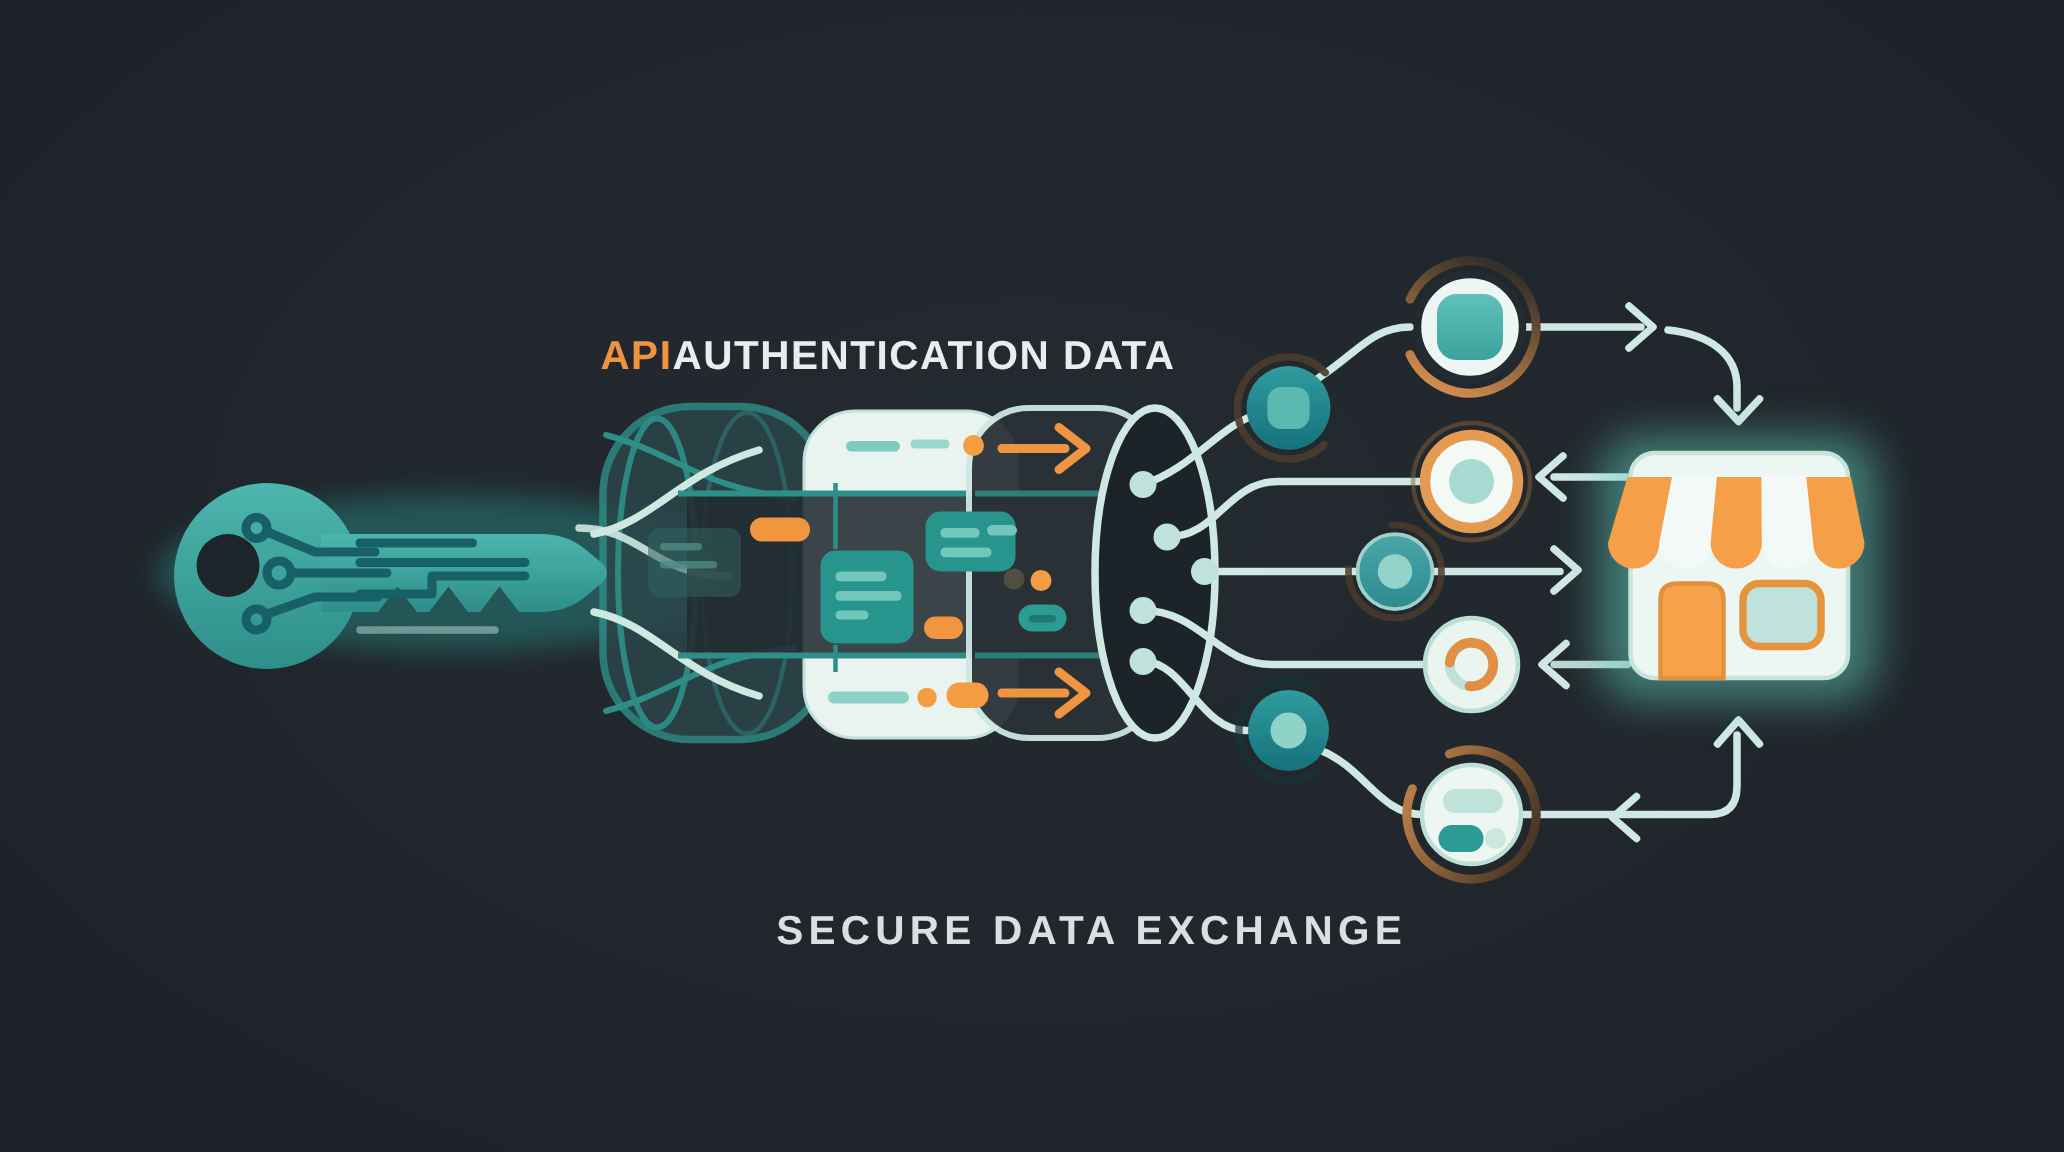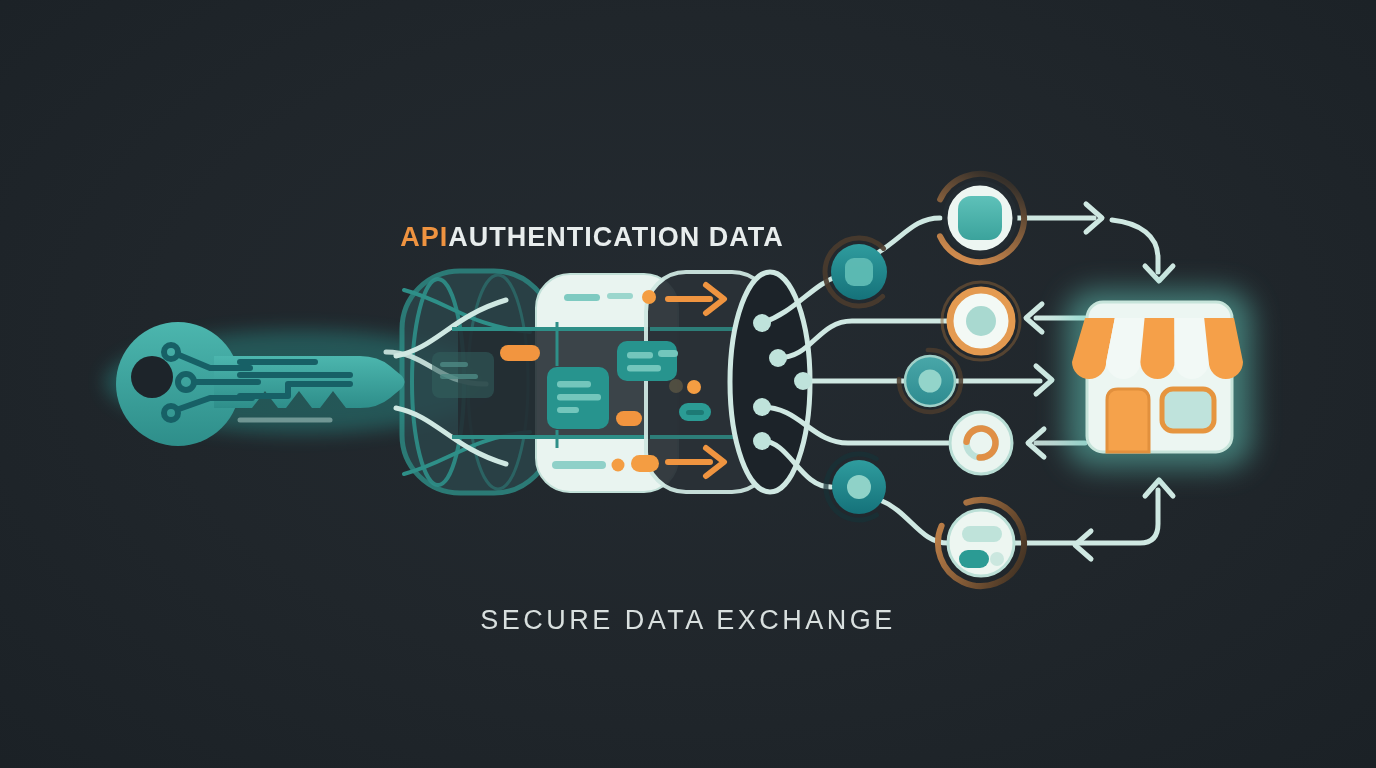--- a/index.html
+++ b/index.html
@@ -8,22 +8,22 @@
     background:radial-gradient(ellipse at 50% 45%, #242b31 0%, #20262b 55%, #1b2126 100%);
     font-family:"Liberation Sans", sans-serif;
   }
   .stage{position:absolute;left:0;top:0;width:1376px;height:768px;}
   .title{
     position:absolute;left:392px;top:222px;width:400px;text-align:center;
     font-size:27px;font-weight:600;letter-spacing:1px;color:#e8eded;white-space:nowrap;
   }
   .title .accent{color:#ef9340;}
   .subtitle{
-    position:absolute;left:438px;top:605px;width:500px;text-align:center;
-    font-size:27px;font-weight:400;letter-spacing:3.5px;color:#d9e0df;white-space:nowrap;
+    position:absolute;left:438px;top:605px;width:500px;text-align:right;
+    font-size:27px;font-weight:700;letter-spacing:3.5px;color:#d9e0df;white-space:nowrap;
   }
   .mintline{stroke:#cfe8e2;stroke-width:5;fill:none;stroke-linecap:round;}
   .tealline{stroke:#2e8f88;stroke-width:4;fill:none;stroke-linecap:round;}
   .chev{stroke:#cfe8e2;stroke-width:5;fill:none;stroke-linecap:round;stroke-linejoin:round;}
   .ochev{stroke:#ef9440;stroke-width:6;fill:none;stroke-linecap:round;stroke-linejoin:round;}
   .circuit{stroke:#176066;stroke-width:6;fill:none;stroke-linecap:round;stroke-linejoin:round;}
 </style>
 </head>
 <body>
 

